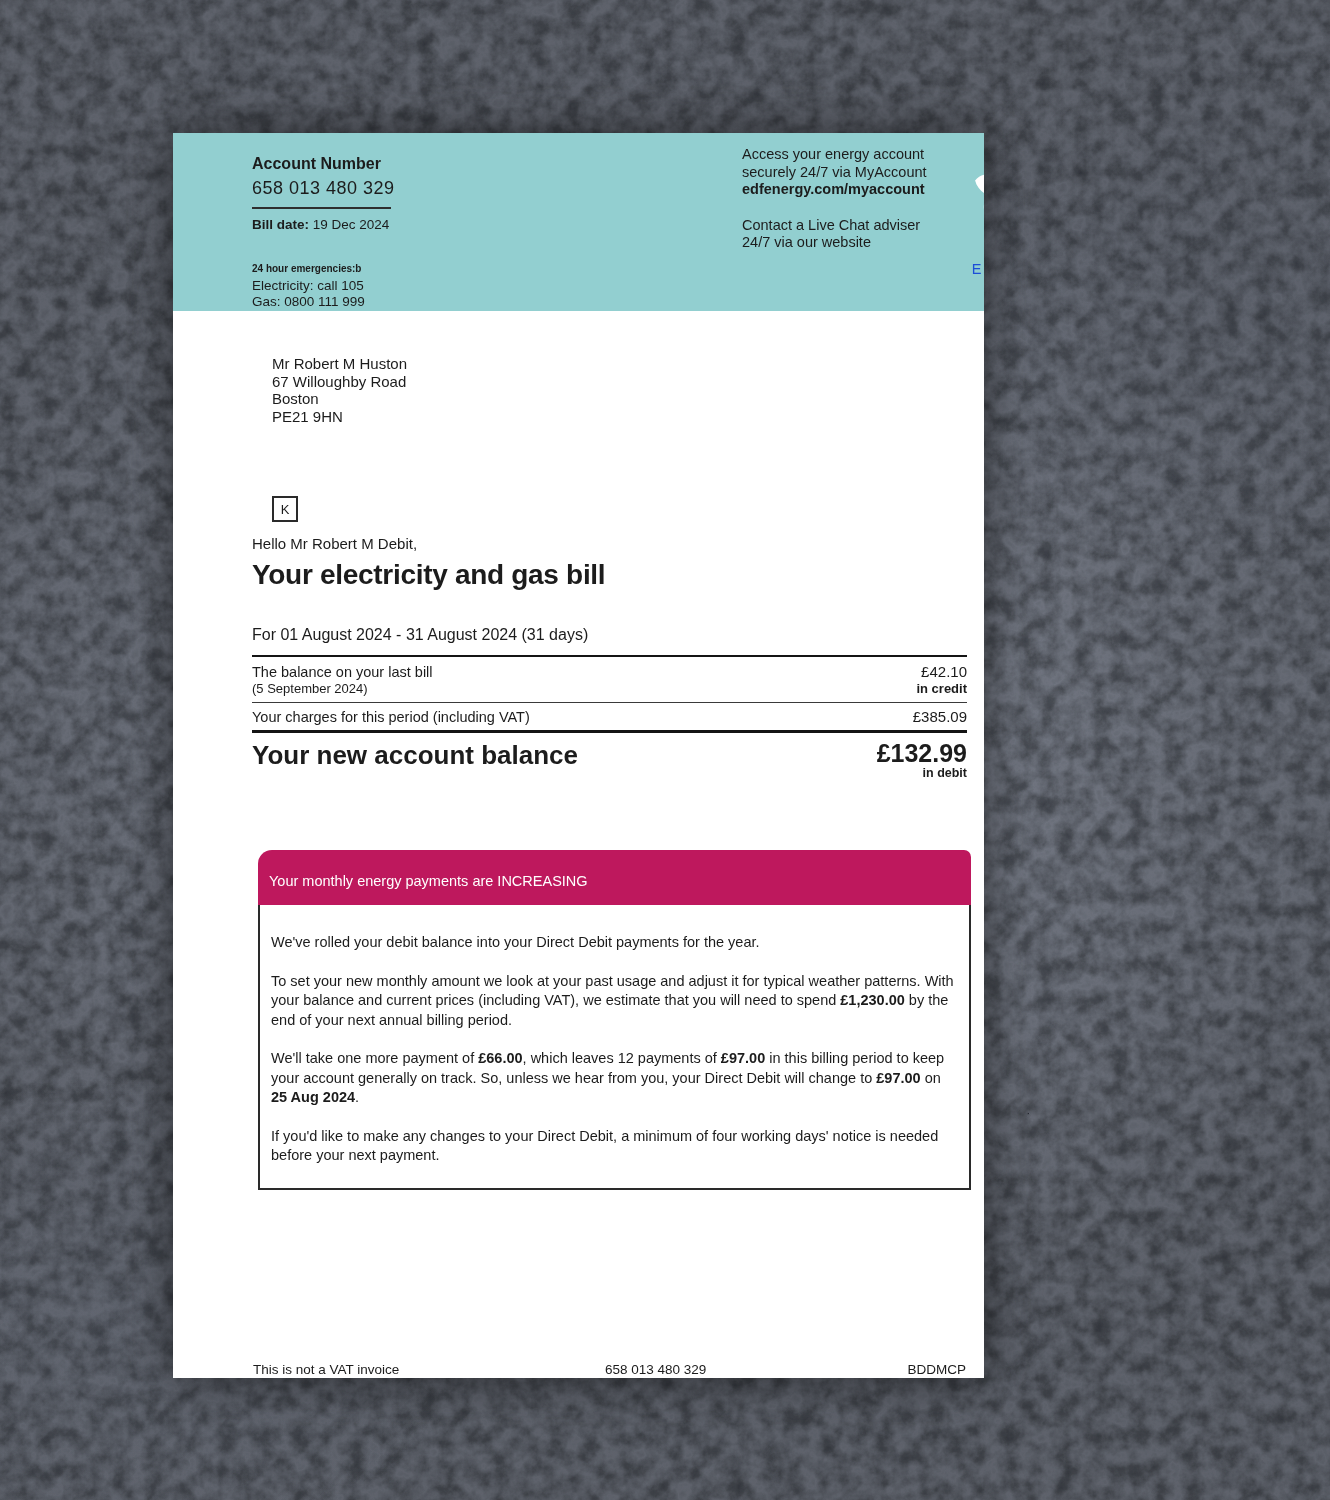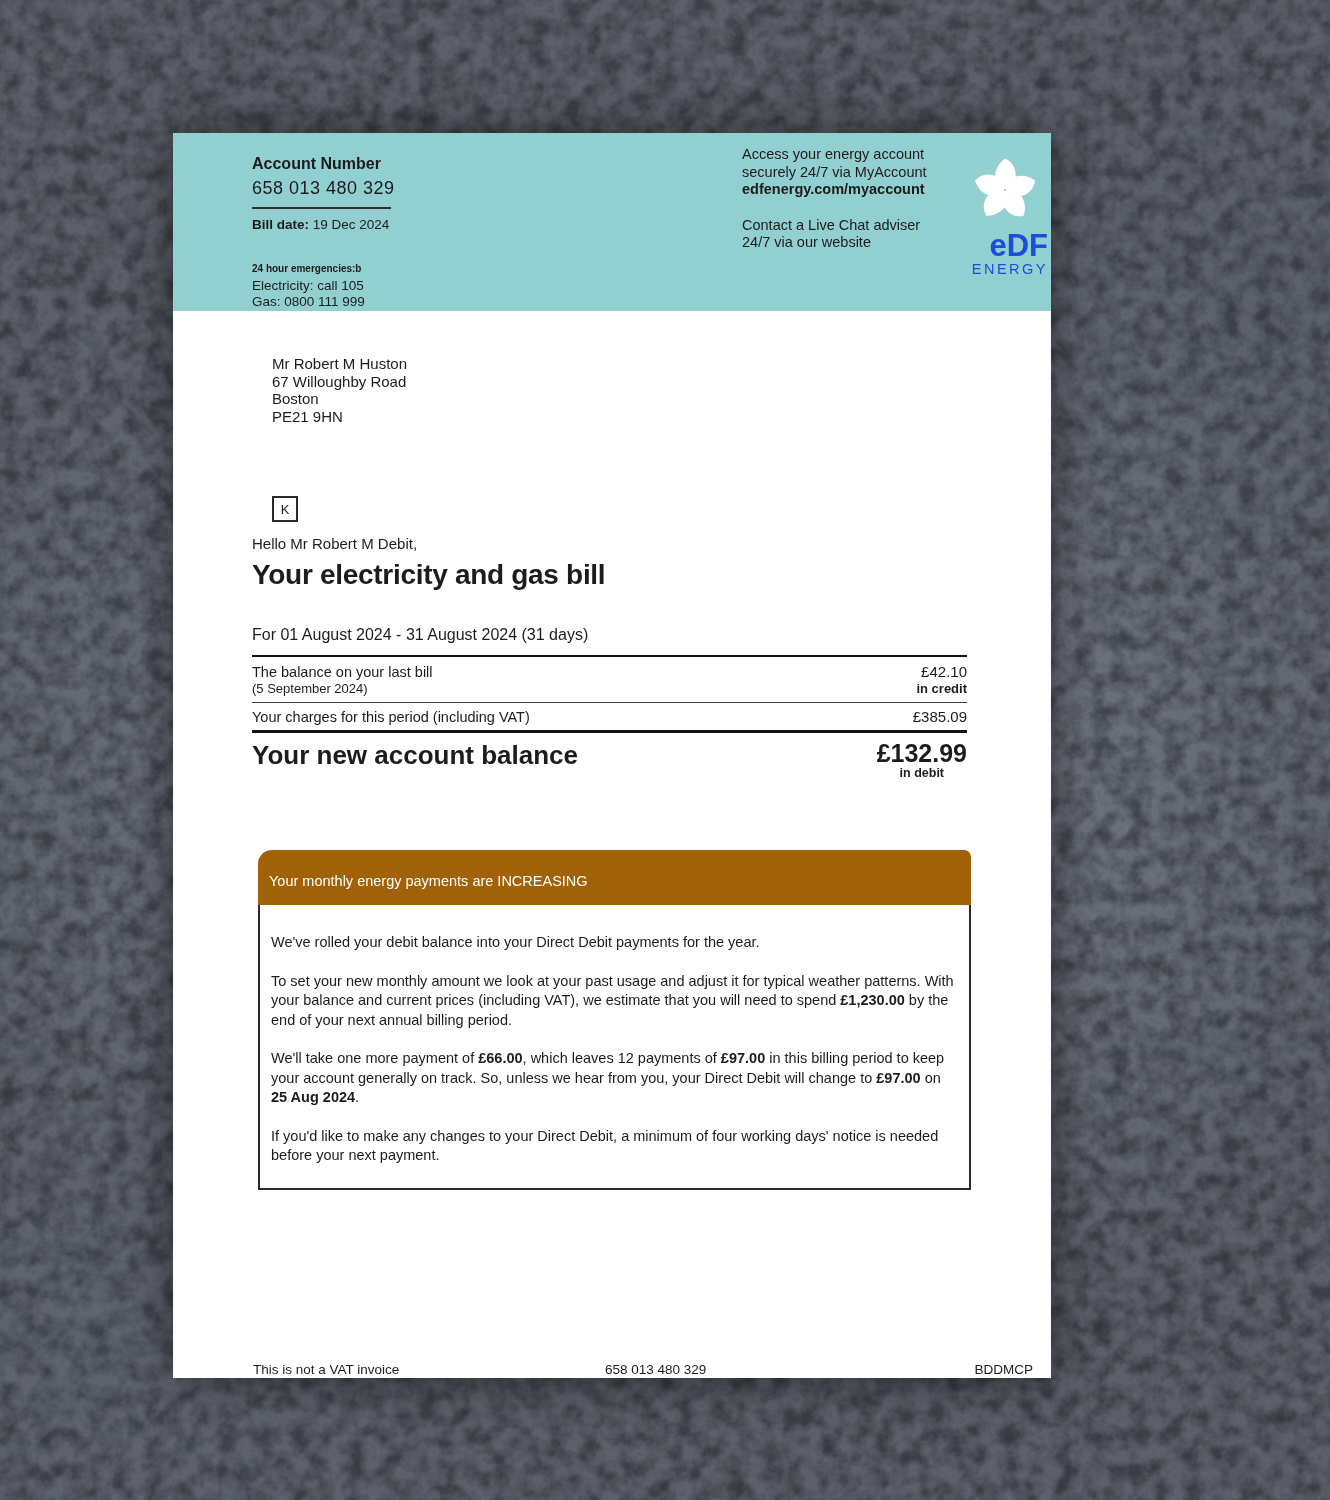--- a/index.html
+++ b/index.html
@@ -13,21 +13,21 @@
   .bg-svg { position:absolute; left:0; top:0; z-index:0; }
   .bg-tint {
     position:absolute; inset:0; z-index:1;
     background:
       radial-gradient(620px 420px at 8% 88%, rgba(120,130,150,0.10), rgba(0,0,0,0) 60%),
       radial-gradient(700px 500px at 95% 20%, rgba(90,100,120,0.08), rgba(0,0,0,0) 60%),
       radial-gradient(900px 700px at 50% 50%, rgba(0,0,0,0.0), rgba(0,0,0,0.25) 90%);
   }
 
   .page {
-    position:absolute; left:173px; top:133px; width:878px; height:1245px;
+    position:absolute; left:173px; top:133px; width:811px; height:1245px;
     background:#ffffff; z-index:2; color:#1c1c1c; overflow:hidden;
     box-shadow:0 0 45px rgba(0,0,0,0.55);
   }
 
   
   .masthead { position:absolute; left:0; top:0; width:100%; height:178px; background:#92cfd0; }
   .acct-label   { position:absolute; left:79px; top:22px;  font-size:16px; font-weight:bold; }
   .acct-number  { position:absolute; left:79px; top:45px;  font-size:18px; letter-spacing:0.5px; }
   .acct-rule    { position:absolute; left:79px; top:74px;  width:139px; height:2px; background:#2e2e2e; }
   .bill-date    { position:absolute; left:79px; top:84px;  font-size:13.5px; }
@@ -55,27 +55,27 @@
   
   .summary { position:absolute; left:79px; top:522px; width:715px; border-top:2px solid #141414; }
   .srow { display:flex; justify-content:space-between; border-bottom:1px solid #3a3a3a; padding:6px 0 5px 0; }
   .srow.last { border-bottom:3px solid #141414; padding:5px 0 4px 0; }
   .srow .lbl { font-size:14.5px; line-height:18px;text-align:right; }
   .srow .sub { font-size:13px; line-height:16px; }
   .srow .val { text-align:right; font-size:15px; line-height:18px; }
   .srow .note { font-size:13px; font-weight:600; line-height:15px; }
   .total-row { display:flex; justify-content:space-between; padding-top:7px; }
   .total-row .lbl { font-size:26px; font-weight:bold; }
-  .total-row .val { text-align:center; }
+  .total-row .val { text-align:right; }
   .total-row .amt { font-size:25px; font-weight:bold; line-height:26px; }
   .total-row .note { font-size:12.5px; font-weight:bold; }
 
   
   .notice { position:absolute; left:85px; top:717px; width:713px; }
-  .notice-head { background:#a16207; color:#ffffff; height:55px; border-radius:14px 7px 0 0;
+  .notice-head { background:#be185d; color:#ffffff; height:55px; border-radius:14px 7px 0 0;
                  display:flex; align-items:center; padding:6px 0 0 11px; font-size:14.5px; }
   .notice-body { border:2px solid #2a2a2a; border-top:none; padding:28px 14px 22px 11px;
                  font-size:14.5px; line-height:19.5px; }
   .notice-body p { margin-bottom:19px; }
   .notice-body p:last-child { margin-bottom:0; }
   .notice-body b { font-weight:bold; }
 
   
   .footer { position:absolute; left:80px; right:18px; bottom:-4px; height:20px; font-size:13.5px; }
   .footer .fl { position:absolute; left:0; }

